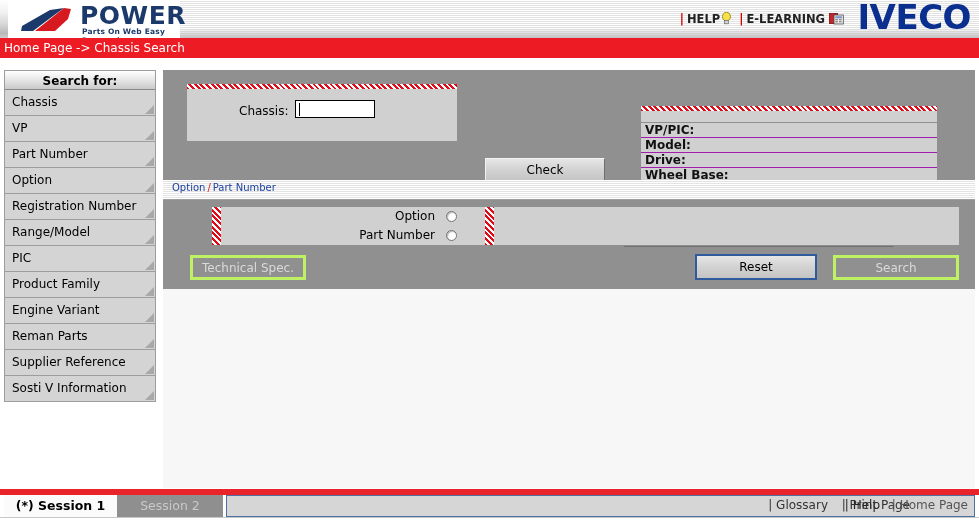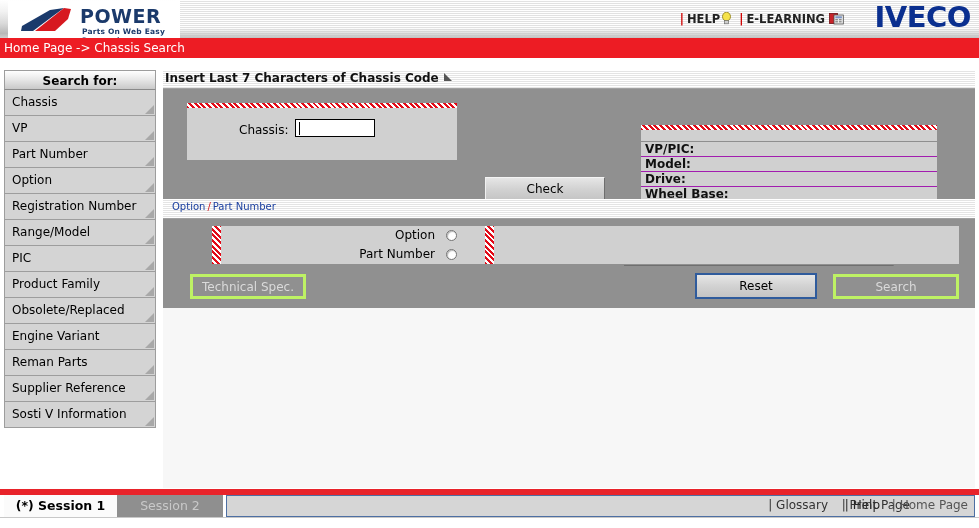--- a/index.html
+++ b/index.html
@@ -48,21 +48,21 @@
   }
   .logo-swoosh {
     position: absolute;
     left: 12px; top: 6px;
     width: 60px; height: 26px;
   }
   .logo-word {
     position: absolute;
     left: 72px; top: 2px;
     font-family: "DejaVu Sans", "Liberation Sans", sans-serif;
-    font-size: 19px;
+    font-size: 25px;
     font-weight: bold;
     letter-spacing: 0.5px;
     color: #1b3a6b;
     line-height: 26px;
   }
   .logo-tag {
     position: absolute;
     left: 74px; top: 26px;
     font-size: 7.5px;
     font-weight: bold;
@@ -92,21 +92,21 @@
   }
   .elearn-icon {
     display: inline-block;
     width: 15px; height: 13px;
     vertical-align: -2px;
     margin-left: 4px;
   }
   .iveco-logo {
     position: absolute;
     right: 8px; top: 1px;
-    font-size: 29px;
+    font-size: 34px;
     font-weight: bold;
     color: #0a2f8f;
     letter-spacing: -0.5px;
     font-family: "DejaVu Sans", "Liberation Sans", sans-serif;
     line-height: 33px;
   }
 
   
   .breadcrumb-bar {
     position: absolute;
@@ -555,48 +555,39 @@
   </div>
   <div class="sidebar-item">
     <span>PIC</span>
     <span class="corner-tri"></span>
   </div>
   <div class="sidebar-item">
     <span>Product Family</span>
     <span class="corner-tri"></span>
   </div>
   <div class="sidebar-item">
-    <span>Obsolete/Replaced</span>
-    <span class="corner-tri"></span>
-  </div>
-  <div class="sidebar-item">
     <span>Engine Variant</span>
     <span class="corner-tri"></span>
   </div>
   <div class="sidebar-item">
     <span>Reman Parts</span>
     <span class="corner-tri"></span>
   </div>
   <div class="sidebar-item">
     <span>Supplier Reference</span>
     <span class="corner-tri"></span>
   </div>
   <div class="sidebar-item">
     <span>Sosti V Information</span>
     <span class="corner-tri"></span>
   </div>
 </div>
 
 <div class="main">
 
-  <div class="panel-header">
-    <div class="panel-header-text">
-      <span>Insert Last 7 Characters of Chassis Code</span><span class="tri-marker"></span>
-    </div>
-  </div>
 
   <div class="section-grey chassis-section">
     <div class="chassis-box">
       <div class="redbar-top"></div>
       <div class="chassis-label">Chassis:</div>
       <input class="chassis-input" type="text" placeholder="" style="">
       <div class="caret"></div>
     </div>
 
     <button class="check-btn">Check</button>

